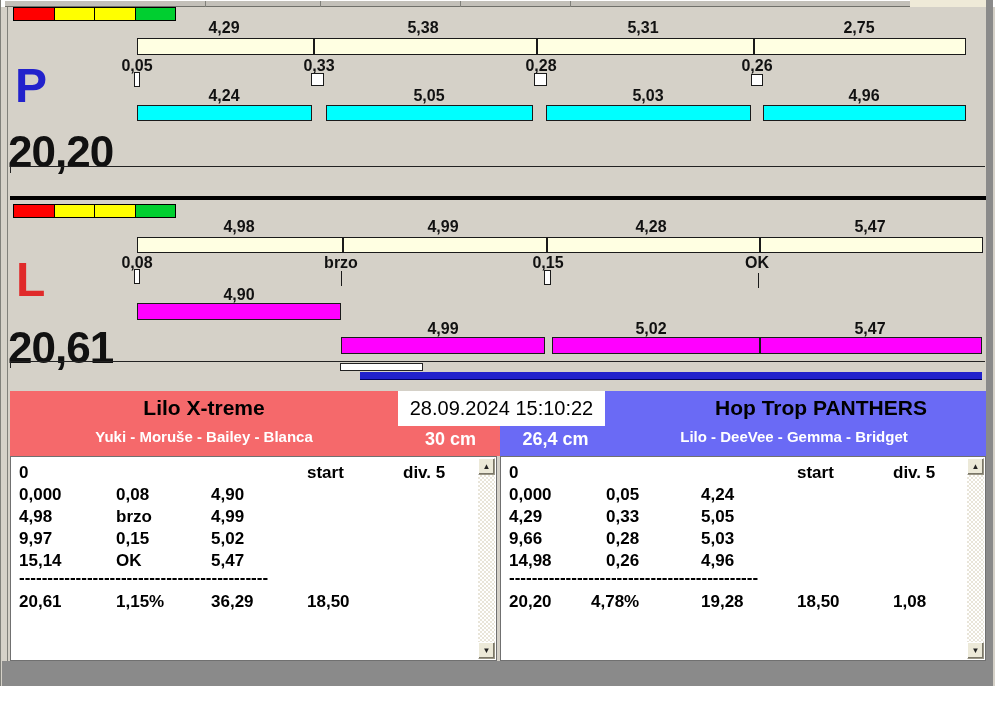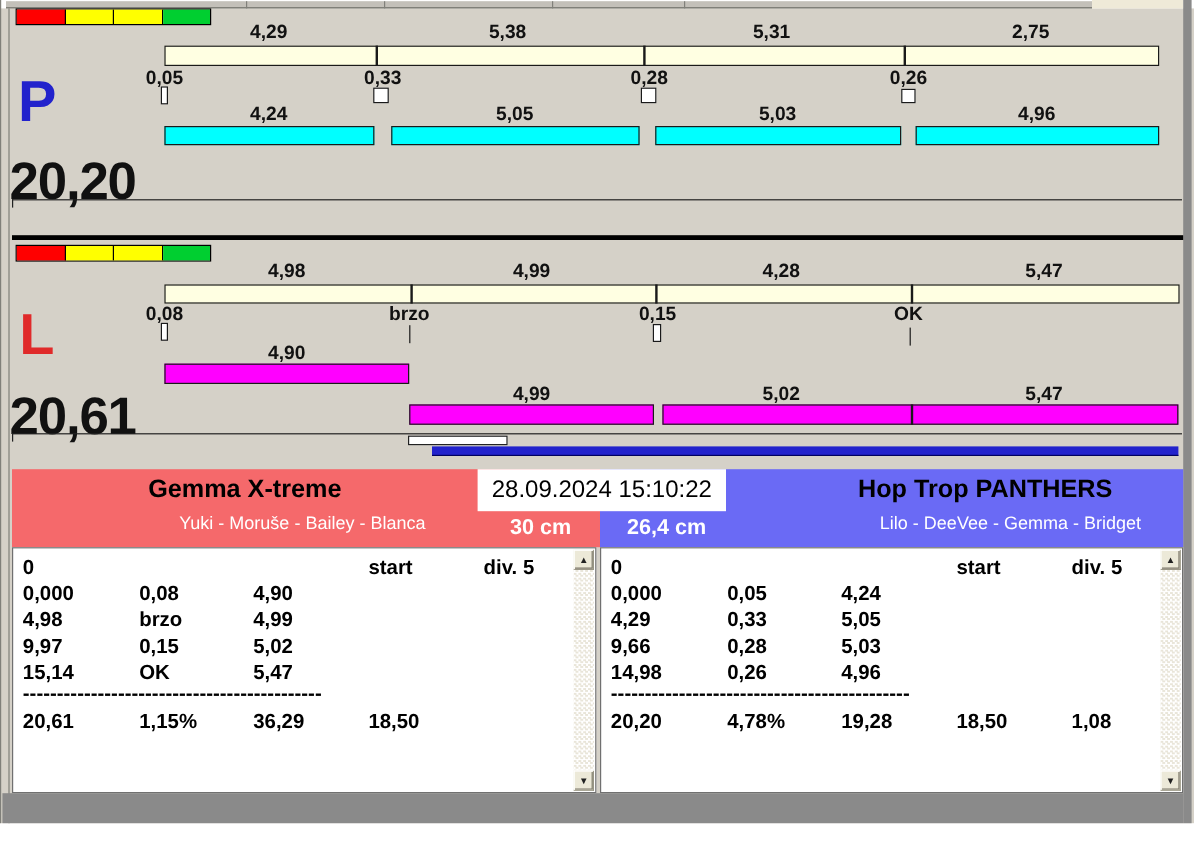--- a/index.html
+++ b/index.html
@@ -15,21 +15,21 @@
   .vdiv{position:absolute;top:-1px;bottom:-1px;width:2px;background:#1a1a1a;}
   .box{position:absolute;background:#fff;border:1px solid #1a1a1a;box-sizing:border-box;}
   .tickline{position:absolute;background:#1a1a1a;}
   .letter{position:absolute;font-weight:bold;font-size:48px;line-height:1;}
   .total{position:absolute;font-weight:bold;font-size:44px;line-height:1;color:#111;letter-spacing:-1px;}
   .traffic{position:absolute;display:flex;border:1px solid #000;box-sizing:border-box;}
   .traffic .seg{flex:1;border-right:1px solid #000;}
   .traffic .seg:last-child{border-right:none;}
   .hdr{position:absolute;height:65px;}
   .hdr-title{position:absolute;font-weight:bold;font-size:21px;color:#000;text-align:center;white-space:nowrap;}
-  .hdr-dogs{position:absolute;font-weight:normal;font-size:15px;color:#fff;text-align:center;white-space:nowrap;padding-left:48px;}
+  .hdr-dogs{position:absolute;font-weight:bold;font-size:15px;color:#fff;text-align:center;white-space:nowrap;}
   .hdr-height{position:absolute;font-weight:bold;font-size:18px;color:#fff;text-align:center;white-space:nowrap;}
   .datetime{position:absolute;background:#fff;color:#000;font-size:20px;text-align:center;}
   .tbl{position:absolute;background:#fff;border:1px solid #707070;box-sizing:border-box;}
   .cell{position:absolute;font-weight:bold;font-size:17px;color:#000;white-space:nowrap;}
   .sep{position:absolute;font-weight:bold;font-size:17px;color:#000;white-space:nowrap;overflow:hidden;width:290px;}
   .sbar{position:absolute;top:1px;bottom:1px;width:17px;}
   .sb-btn{position:absolute;left:0;width:17px;height:17px;background:#ECE9D8;border:1px solid #9a9686;
           border-top-color:#fff;border-left-color:#fff;box-shadow:inset -1px -1px 0 #7a7668;
           box-sizing:border-box;font-size:8px;line-height:15px;text-align:center;color:#222;cursor:default;}
   .sb-track{position:absolute;left:0;top:17px;bottom:17px;width:17px;background-color:#fff;
@@ -153,21 +153,21 @@
 
     <div class="abs" style="left:340px;top:363px;width:83px;height:8px;background:#fff;border:1px solid #222;box-sizing:border-box;"></div>
     <div class="abs" style="left:360px;top:372px;width:622px;height:7px;background:#2222CC;border-bottom:1px solid #000060;"></div>
   </div>
 
   <div>
 
     <div class="hdr" style="left:10px;top:391px;width:490px;background:#F5696B;"></div>
     <div class="hdr" style="left:500px;top:391px;width:486px;background:#6A6AF5;"></div>
 
-    <div class="hdr-title" style="left:10px;top:396px;width:388px;">Gemma X-treme</div>
+    <div class="hdr-title" style="left:10px;top:396px;width:388px;">Lilo X-treme</div>
     <div class="hdr-dogs" style="left:10px;top:428px;width:388px;">Yuki - Moruše - Bailey - Blanca</div>
     <div class="hdr-height" style="left:398px;top:429px;width:105px;">30 cm</div>
 
     <div class="hdr-title" style="left:632px;top:396px;width:378px;">Hop Trop PANTHERS</div>
     <div class="hdr-dogs" style="left:605px;top:428px;width:378px;">Lilo - DeeVee - Gemma - Bridget</div>
     <div class="hdr-height" style="left:503px;top:429px;width:105px;">26,4 cm</div>
 
     <div class="datetime" style="left:398px;top:391px;width:207px;height:35px;line-height:34px;">28.09.2024 15:10:22</div>
 
     <div class="tbl" style="left:10px;top:456px;width:487px;height:205px;">
@@ -222,21 +222,21 @@
       <div class="cell" style="left:105px;top:72px;">0,28</div>
       <div class="cell" style="left:200px;top:72px;">5,03</div>
 
       <div class="cell" style="left:8px;top:94px;">14,98</div>
       <div class="cell" style="left:105px;top:94px;">0,26</div>
       <div class="cell" style="left:200px;top:94px;">4,96</div>
 
       <div class="sep" style="left:8px;top:111px;">--------------------------------------------</div>
 
       <div class="cell" style="left:8px;top:135px;">20,20</div>
-      <div class="cell" style="left:105px;top:135px;">4,78%</div>
+      <div class="cell" style="left:90px;top:135px;">4,78%</div>
       <div class="cell" style="left:200px;top:135px;">19,28</div>
       <div class="cell" style="left:296px;top:135px;">18,50</div>
       <div class="cell" style="left:392px;top:135px;">1,08</div>
 
       <div class="sbar" style="right:1px;">
         <div class="sb-btn" style="top:0;"><span>▲</span></div>
         <div class="sb-track"></div>
         <div class="sb-btn" style="bottom:0;"><span>▼</span></div>
       </div>
     </div>

